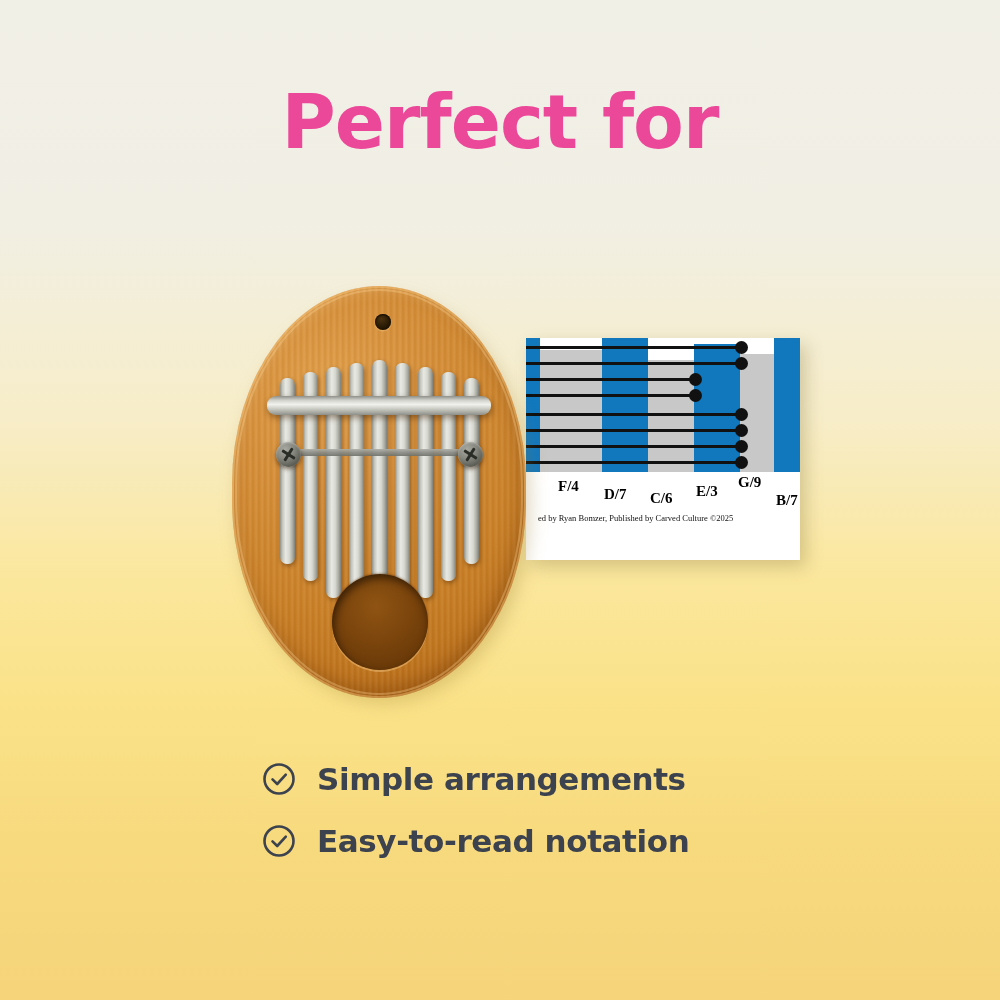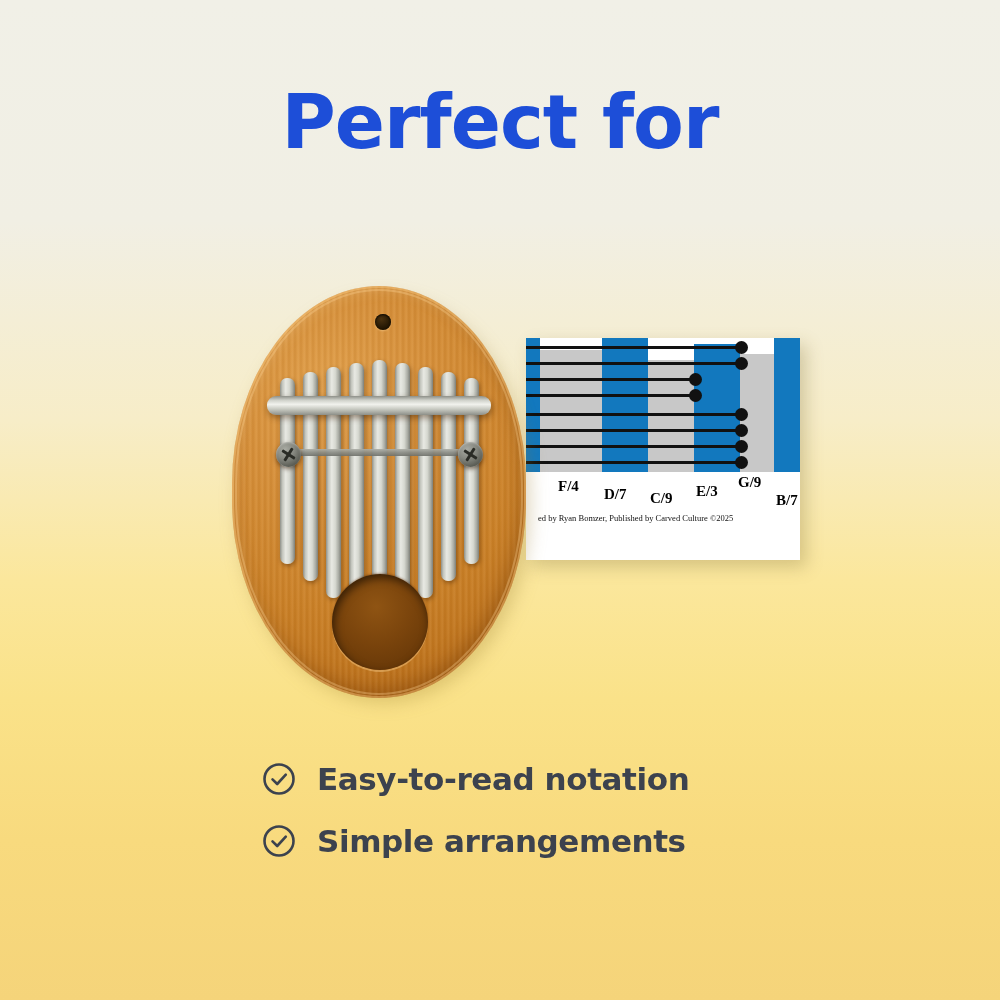--- a/index.html
+++ b/index.html
@@ -31,21 +31,21 @@
     height: 1000px;
   }
 
   
   .headline {
     position: absolute;
     top: 78px;
     left: 0;
     width: 1000px;
     text-align: center;
-    color: #1d4ed8;
+    color: #ec4899;
     font-family: "DejaVu Sans", sans-serif;
     font-weight: bold;
     font-size: 74px;
     line-height: 88px;
     letter-spacing: -1px;
   }
   .headline .l1, .headline .l2 { display: block; }
 
   
   .card {
@@ -317,21 +317,21 @@
         <div class="notehead" style="left: 209px; top: 86px;"></div>
         <div class="staff-line" style="top: 107px; width: 216px;"></div>
         <div class="notehead" style="left: 209px; top: 102px;"></div>
         <div class="staff-line" style="top: 123px; width: 216px;"></div>
         <div class="notehead" style="left: 209px; top: 118px;"></div>
       </div>
 
     <div class="labels" id="label-area">
         <span class="lbl" style="left: 32px; top: 14px;">F/4</span>
         <span class="lbl" style="left: 78px; top: 22px;">D/7</span>
-        <span class="lbl" style="left: 124px; top: 26px;">C/9</span>
+        <span class="lbl" style="left: 124px; top: 26px;">C/6</span>
         <span class="lbl" style="left: 170px; top: 19px;">E/3</span>
         <span class="lbl" style="left: 212px; top: 10px;">G/9</span>
         <span class="lbl" style="left: 250px; top: 4px; margin-top: 24px;">B/7</span>
       </div>
 
     <div class="credit">ed by Ryan Bomzer, Published by Carved Culture ©2025</div>
   </div>
 
   <div class="kalimba">
     <div class="body-shadow"></div>
@@ -362,29 +362,29 @@
 
   <div class="bullets">
 
     <div class="bullet">
       <span class="ico">
         <svg viewBox="0 0 34 34" width="34" height="34">
           <circle cx="17" cy="17" r="14.5" fill="none" stroke="#3c424e" stroke-width="2.6"></circle>
           <path d="M10.5 17.3 L15.2 22 L23.8 12.6" fill="none" stroke="#3c424e" stroke-width="2.6" stroke-linecap="round" stroke-linejoin="round"></path>
         </svg>
       </span>
-      <span class="txt">Easy-to-read notation</span>
+      <span class="txt">Simple arrangements</span>
     </div>
 
     <div class="bullet">
       <span class="ico">
         <svg viewBox="0 0 34 34" width="34" height="34">
           <circle cx="17" cy="17" r="14.5" fill="none" stroke="#3c424e" stroke-width="2.6"></circle>
           <path d="M10.5 17.3 L15.2 22 L23.8 12.6" fill="none" stroke="#3c424e" stroke-width="2.6" stroke-linecap="round" stroke-linejoin="round"></path>
         </svg>
       </span>
-      <span class="txt">Simple arrangements</span>
+      <span class="txt">Easy-to-read notation</span>
     </div>
 
 
   </div>
 
 </div>
 
 </body></html>

